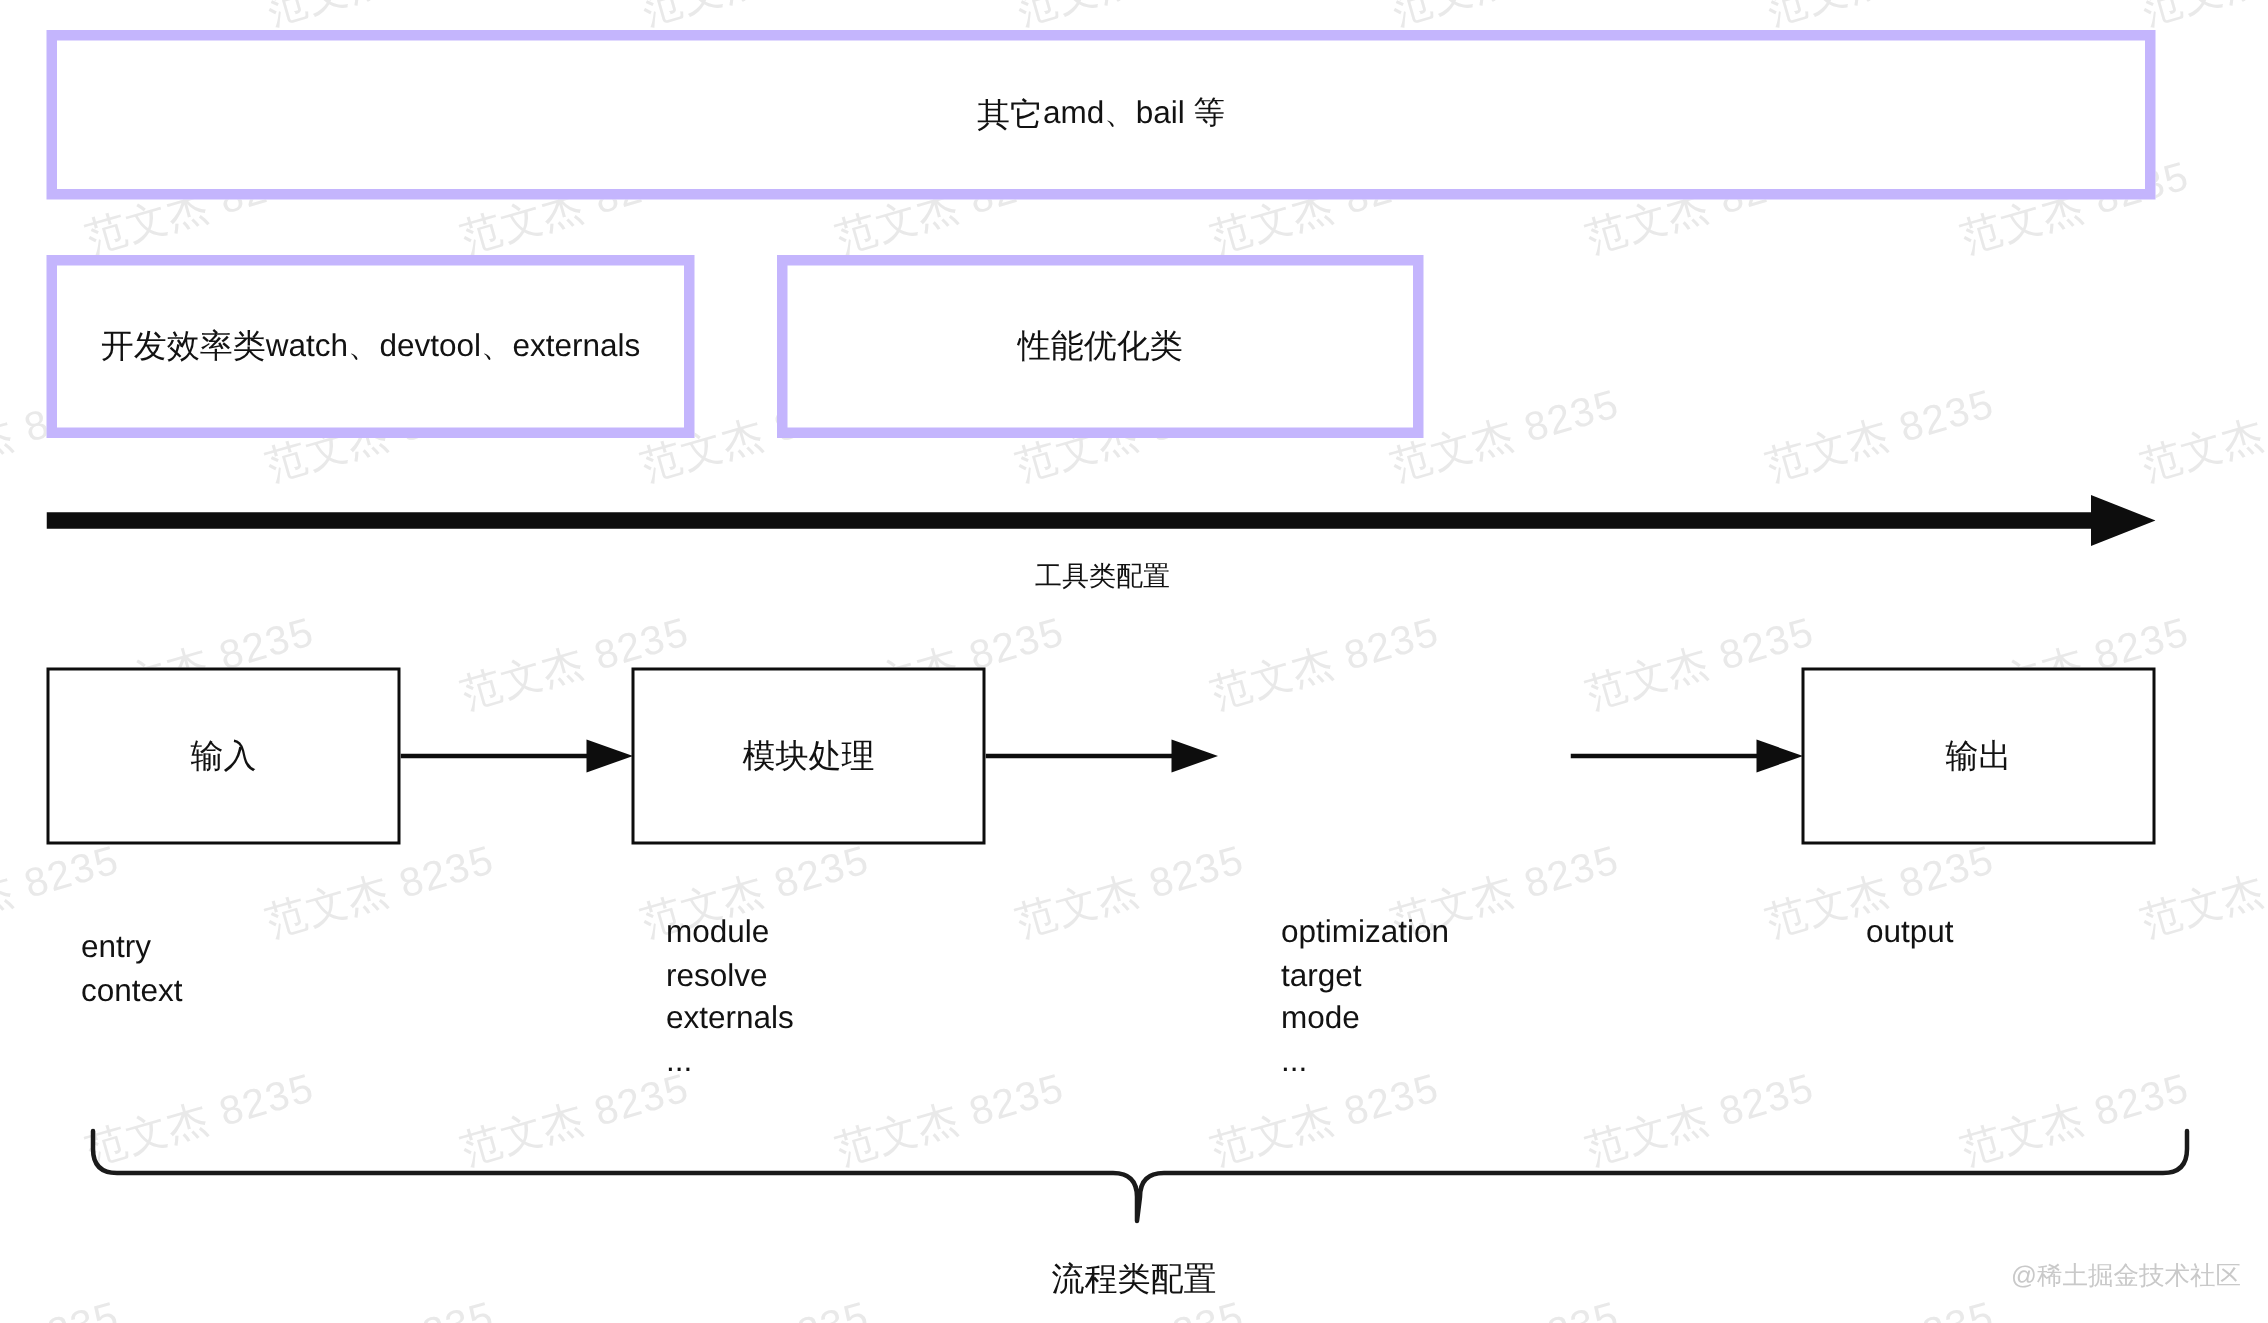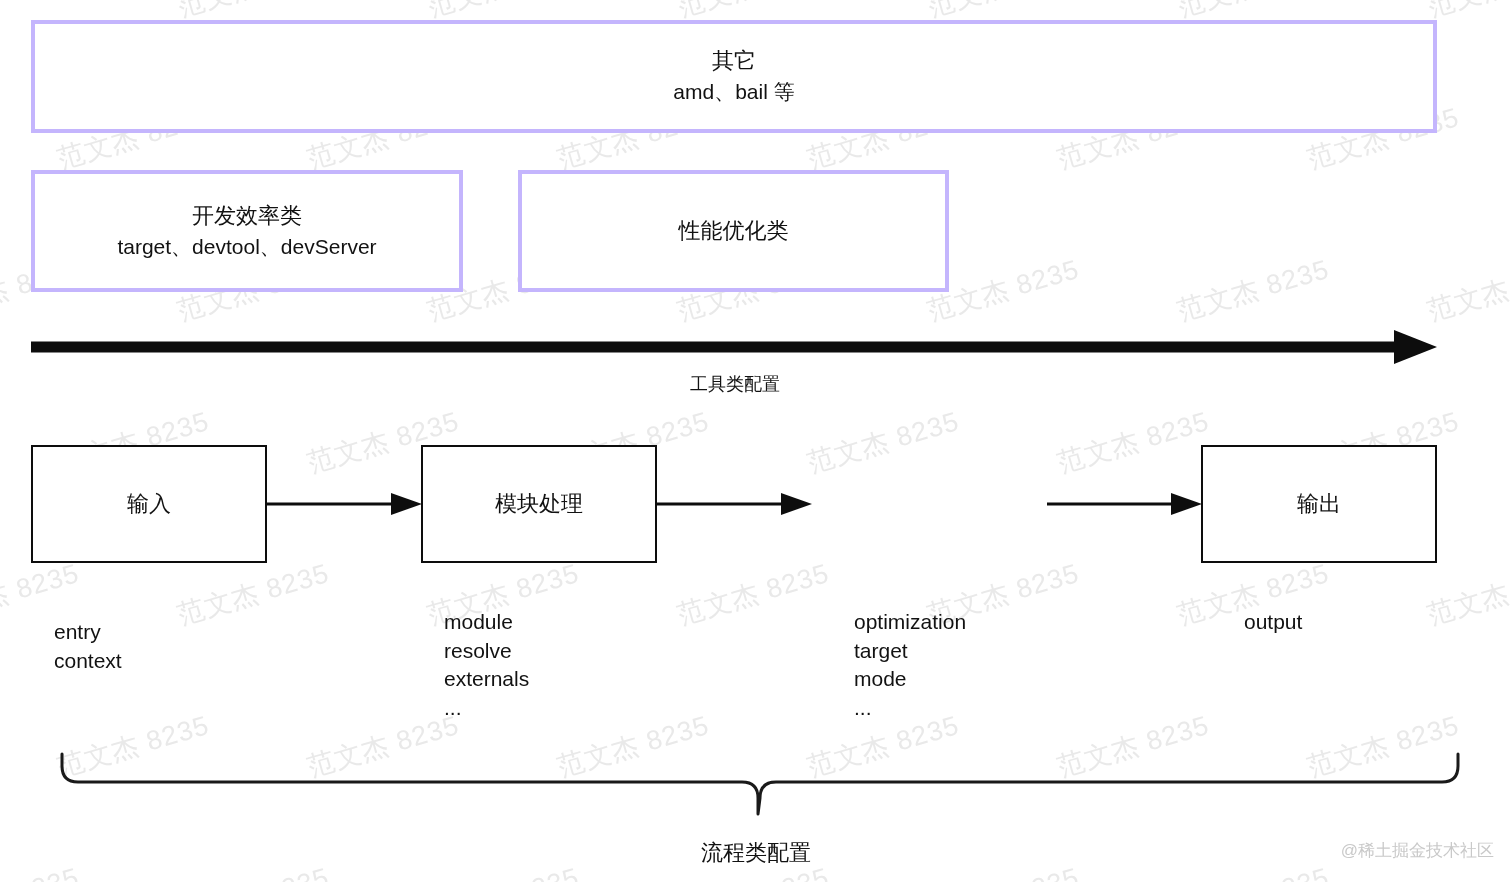--- a/index.html
+++ b/index.html
@@ -24,24 +24,24 @@
     color: #e9e9e9;
     white-space: nowrap;
     transform: rotate(-16deg);
     font-family: "Liberation Sans", "DejaVu Sans", sans-serif;
     letter-spacing: 1px;
   }
 
   
   .box {
     position: absolute;
-    border: 4px solid #c4b5fd;
+    border: 7px solid #c4b5fd;
     background: #ffffff;
     display: flex;
-    flex-direction: column;
+    flex-direction: row;
     align-items: center;
     justify-content: center;
     z-index: 2;
   }
   .box .line1 {
     font-size: 22px;
     color: #121212;
     line-height: 1.45;
     text-align: center;
     white-space: nowrap;
@@ -203,21 +203,21 @@
       <div class="wm" style="left: 1425px; top: 880px;">范文杰 8235</div>
     </div>
 
   <div class="box" id="box-other">
     <div class="line1">其它</div>
     <div class="line2">amd、bail 等</div>
   </div>
 
   <div class="box" id="cat-0">
     <div class="line1">开发效率类</div>
-    <div class="line2">target、devtool、devServer</div>
+    <div class="line2">watch、devtool、externals</div>
   </div>
   <div class="box" id="cat-1">
     <div class="line1">性能优化类</div>
   </div>
 
   <svg id="tool-arrow" viewBox="0 0 1406 34" preserveAspectRatio="none">
     <line x1="0" y1="17" x2="1368" y2="17" stroke="#0d0d0d" stroke-width="11"></line>
     <polygon points="1363,0 1406,17 1363,34" fill="#0d0d0d"></polygon>
   </svg>
   <div id="tool-arrow-label">工具类配置</div>

